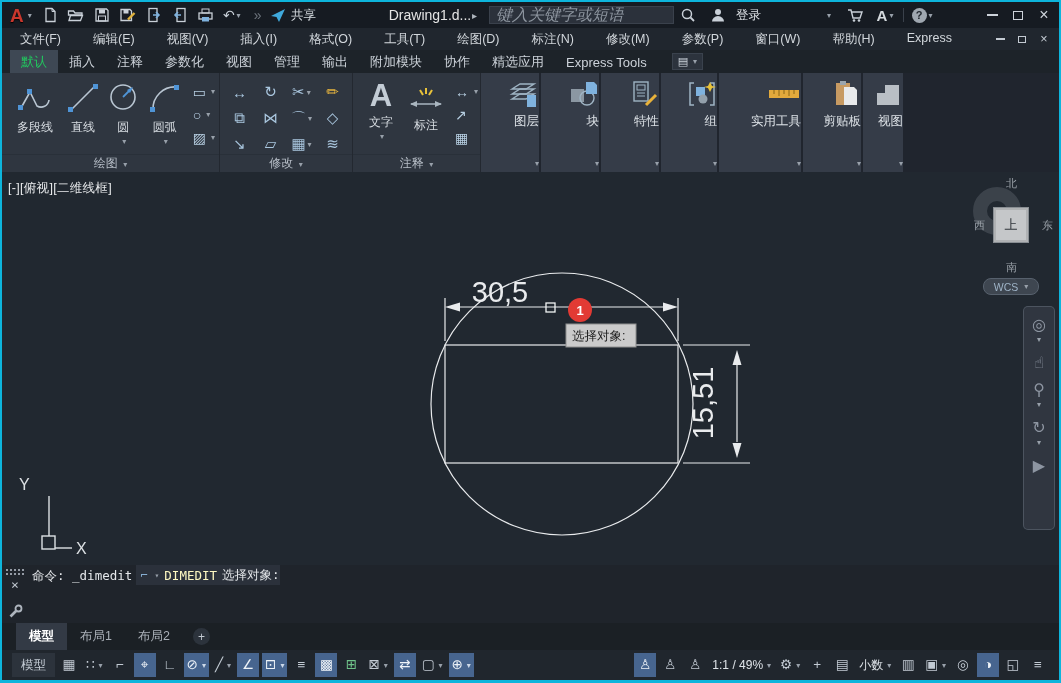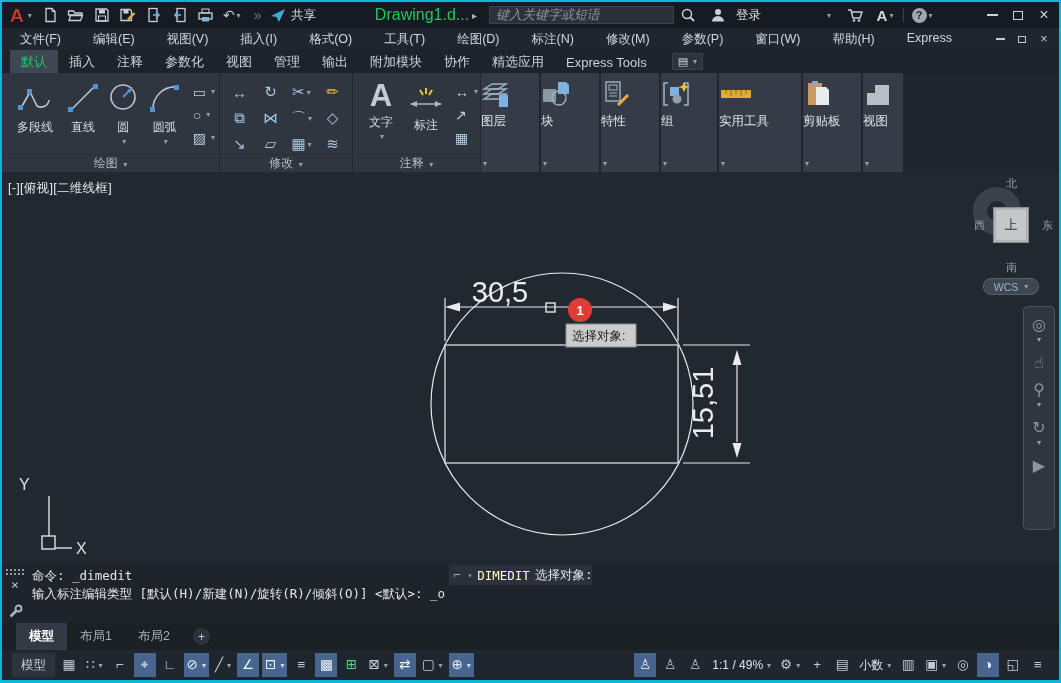--- a/index.html
+++ b/index.html
@@ -10,24 +10,24 @@
   svg{display:block}
 
   
   .titlebar{position:absolute;left:2px;right:2px;top:2px;height:26px;background:#161b22}
   .titlebar>*{position:absolute;top:0;height:26px;display:flex;align-items:center}
   .qat{left:4px;gap:2px}
   .applogo{display:flex;align-items:center;padding:0 4px;gap:2px}
   .applogo .a{color:#c8372d;font-weight:bold;font-size:19px;line-height:1;text-shadow:0 1px 1px #000}
   .qbtn{width:24px;height:22px;display:flex;align-items:center;justify-content:center;color:#c9d0d8;font-size:14px}
   .share{left:268px;gap:5px;font-size:12.5px;color:#d6dbe0}
-  .doc-title{left:360px;width:120px;justify-content:center;font-size:16px;color:#22c55e}
+  .doc-title{left:368px;width:120px;justify-content:center;font-size:14px;color:#e5e5e5}
   .tb-play{left:470px;color:#aeb5bd;font-size:10px}
   .searchbox{left:487px;top:4px;height:18px;width:185px;background:#2b313b;border:1px solid #3a414c;display:flex;align-items:center;padding:0 6px}
-  .searchbox .ph{font-style:italic;color:#8d959f;font-size:13px;white-space:nowrap;overflow:hidden}
+  .searchbox .ph{font-style:italic;color:#8d959f;font-size:16px;white-space:nowrap;overflow:hidden}
   .tb-right{left:674px;gap:6px}
   .vsep{width:1px;height:14px;background:#3a414b}
   .help-badge{width:15px;height:15px;border-radius:50%;background:#9fa7b0;color:#20262d;font-weight:bold;font-size:11px;display:flex;align-items:center;justify-content:center}
   .adsk{color:#d5dade;font-weight:bold;font-size:15px}
   .winctl{right:2px;gap:0}
   .wbtn{width:26px;height:24px;display:flex;align-items:center;justify-content:center;color:#cdd3da;font-size:13px}
   .glyph-min{display:inline-block;width:11px;height:2px;background:#cdd3da}
   .glyph-max{display:inline-block;width:10px;height:9px;border:1.5px solid #cdd3da}
   .glyph-close{font-size:16px;line-height:1}
 
@@ -54,21 +54,21 @@
   .bigbtn .lbl{font-size:12px;color:#d9dee3;margin-top:3px;white-space:nowrap}
   .bigbtn .dd{margin-top:1px}
   .smallcol{display:flex;flex-direction:column;justify-content:flex-start;padding-top:8px;gap:9px;margin-left:6px}
   .smallbtn{font-size:14px;color:#b7cfe2;display:flex;align-items:center;gap:3px;line-height:1}
   .p-mod{width:133px;padding:6px 0 18px 4px}
   .modgrid{display:grid;grid-template-columns:repeat(4,31px);grid-auto-rows:26px}
   .mod-it{display:flex;align-items:center;justify-content:center;font-size:15px;color:#a9c6de}
   .mod-it.yellow .g{color:#e3b23e}
   .p-ann{width:128px;display:flex;padding:4px 2px 18px 6px}
   .ann-A{font-size:31px;color:#c3ccd5;font-weight:bold;line-height:1}
-  .tall{width:60px;display:flex;flex-direction:column;align-items:flex-start;background:#353c48;border-right:2px solid #20252e;padding-top:7px;height:99px}
+  .tall{width:60px;display:flex;flex-direction:column;align-items:flex-end;background:#353c48;border-right:2px solid #20252e;padding-top:7px;height:99px}
   .tall .lbl{font-size:12.5px;margin-top:5px;color:#dde2e7;white-space:nowrap}
   .tall .dd{margin-top:auto;margin-bottom:4px}
   .ribbon-rest{flex:1;background:#20252e}
 
   
   .canvas{position:absolute;left:2px;right:2px;top:172px;height:393px;background:#212830}
   .geo{position:absolute;left:0;top:0}
   .vplabel{position:absolute;left:6px;top:8px;font-size:12.5px;color:#e8eaec;letter-spacing:.3px}
   .vplabel span{margin-right:18px}
   .viewcube{position:absolute;left:960px;top:6px;width:98px;height:110px;font-size:11px;color:#9aa1a8}
@@ -596,21 +596,21 @@
       <span class="dots"></span>
       <span class="cmd-x">×</span>
       <span class="cmd-wrench">
         <svg width="15" height="15">
             <circle cx="10.5" cy="4.5" r="3" fill="none" stroke="#aeb5be" stroke-width="1.8"></circle>
             <line x1="2.5" y1="12.5" x2="8.5" y2="6.5" stroke="#aeb5be" stroke-width="2.6"></line>
           </svg>
       </span>
     </div>
     <div class="cmd-main">
-      <div class="cmd-hist"><div>命令: _dimedit</div><div>输入标注编辑类型 [默认(H)/新建(N)/旋转(R)/倾斜(O)] &lt;默认&gt;: _o</div></div>
+      <div class="cmd-hist"><div>命令: _dimedit</div></div>
       <div class="cmd-active">
         <span class="cmd-dimglyph">⌐</span>
         <span class="dd">▾</span>
         <span class="cmd-name">DIMEDIT</span>
         <span>选择对象:</span>
       </div>
     </div>
   </div>
 
   <div class="laybar">

